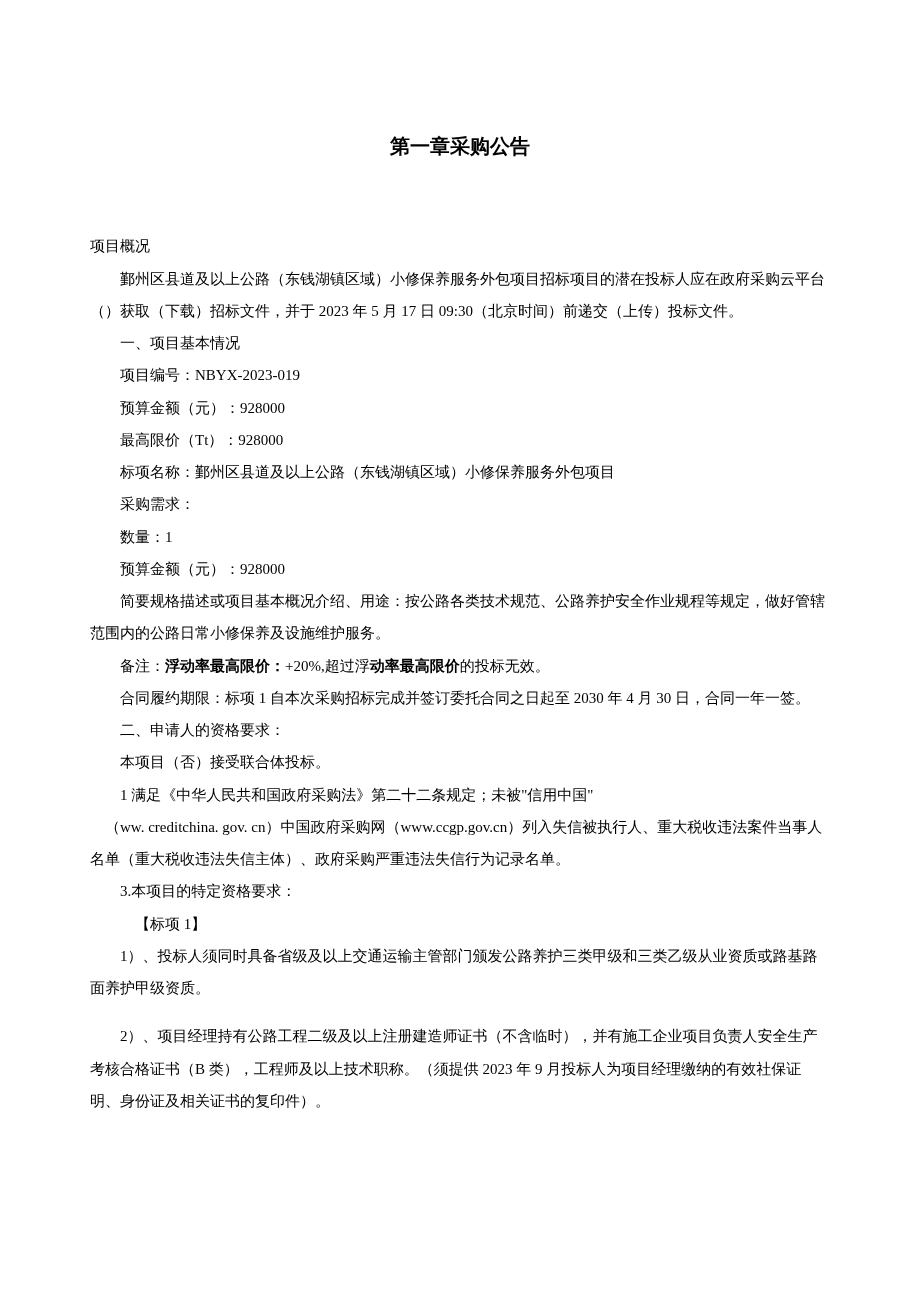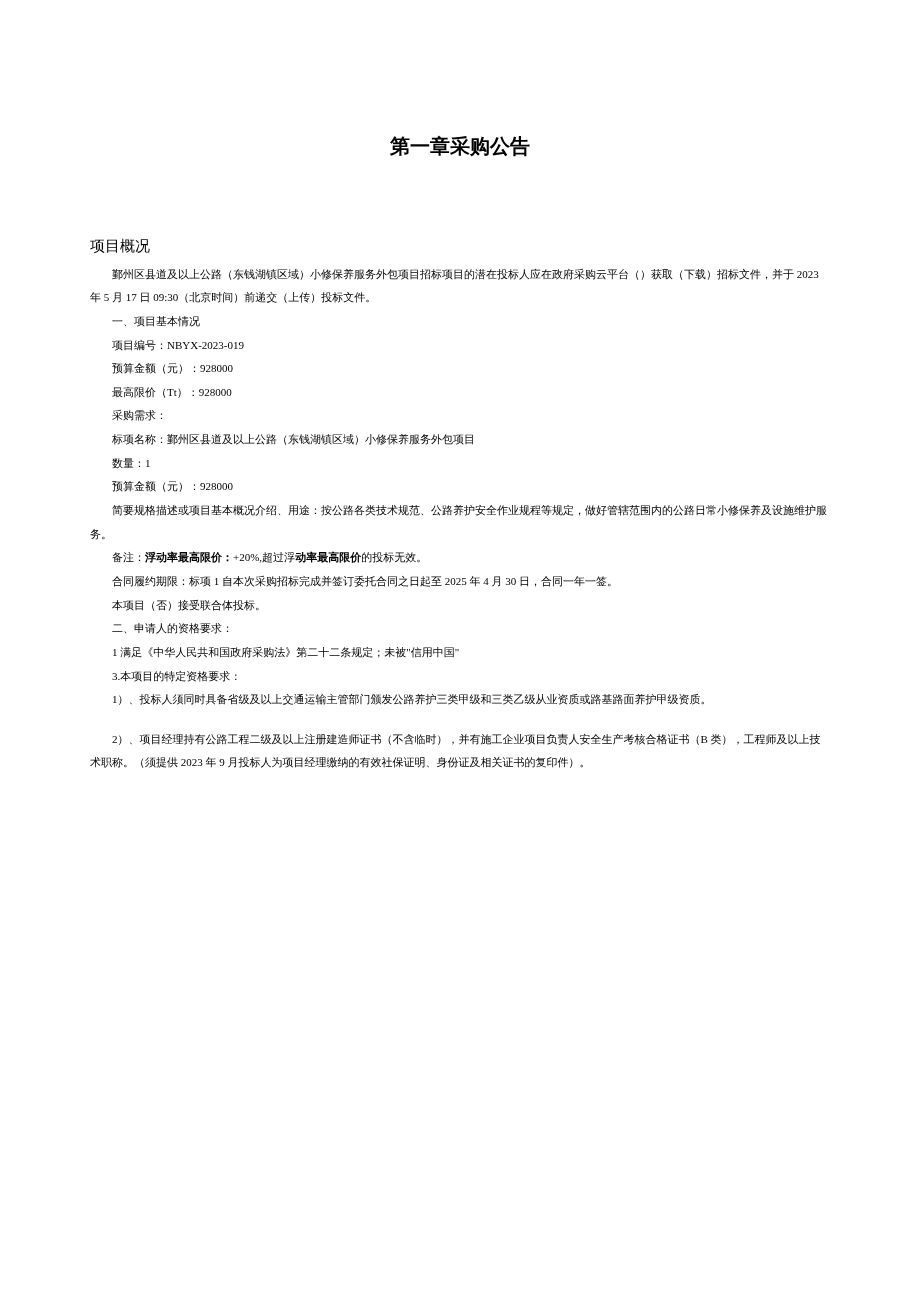--- a/index.html
+++ b/index.html
@@ -23,21 +23,21 @@
     font-weight: bold;
     font-family: "SimHei", "黑体", sans-serif;
     margin-bottom: 70px;
   }
   .section-heading {
     font-size: 15px;
     line-height: 2.15;
     margin: 0;
   }
   .body-text {
-    font-size: 11px;
+    font-size: 15px;
     line-height: 2.15;
     margin: 0;
     text-indent: 2em;
   }
   .body-text-small-indent {
     font-size: 15px;
     line-height: 2.15;
     margin: 0;
     text-indent: 1em;
   }
@@ -62,46 +62,48 @@
 
   <p class="body-text">一、项目基本情况</p>
 
   <p class="body-text">项目编号：NBYX-2023-019</p>
 
 
   <p class="body-text">预算金额（元）：928000</p>
 
   <p class="body-text">最高限价（Tt）：928000</p>
 
+  <p class="body-text">标项名称：鄞州区县道及以上公路（东钱湖镇区域）小修保养服务外包项目</p>
+
   <p class="body-text">采购需求：</p>
-
-  <p class="body-text">标项名称：鄞州区县道及以上公路（东钱湖镇区域）小修保养服务外包项目</p>
 
   <p class="body-text">数量：1</p>
 
   <p class="body-text">预算金额（元）：928000</p>
 
   <p class="body-text">简要规格描述或项目基本概况介绍、用途：按公路各类技术规范、公路养护安全作业规程等规定，做好管辖范围内的公路日常小修保养及设施维护服务。</p>
 
   <p class="body-text">
     <span>备注：</span><span class="bold">浮动率最高限价：</span><span>+20%,超过浮</span><span class="bold">动率最高限价</span><span>的投标无效。</span>
   </p>
 
-  <p class="body-text">合同履约期限：标项 1 自本次采购招标完成并签订委托合同之日起至 2025 年 4 月 30 日，合同一年一签。</p>
+  <p class="body-text">合同履约期限：标项 1 自本次采购招标完成并签订委托合同之日起至 2030 年 4 月 30 日，合同一年一签。</p>
+
+  <p class="body-text">二、申请人的资格要求：</p>
 
   <p class="body-text">本项目（否）接受联合体投标。</p>
 
-  <p class="body-text">二、申请人的资格要求：</p>
-
   <p class="body-text">1 满足《中华人民共和国政府采购法》第二十二条规定；未被"信用中国"</p>
 
+  <p class="body-text-small-indent">（ww. creditchina. gov. cn）中国政府采购网（www.ccgp.gov.cn）列入失信被执行人、重大税收违法案件当事人名单（重大税收违法失信主体）、政府采购严重违法失信行为记录名单。</p>
 
 
   <p class="body-text">3.本项目的特定资格要求：</p>
 
+  <p class="body-text" style="text-indent:3em;">【标项 1】</p>
 
   <p class="body-text">1）、投标人须同时具备省级及以上交通运输主管部门颁发公路养护三类甲级和三类乙级从业资质或路基路面养护甲级资质。</p>
 
   <div class="gap"></div>
 
   <p class="body-text">2）、项目经理持有公路工程二级及以上注册建造师证书（不含临时），并有施工企业项目负责人安全生产考核合格证书（B 类），工程师及以上技术职称。（须提供 2023 年 9 月投标人为项目经理缴纳的有效社保证明、身份证及相关证书的复印件）。</p>
 
 </div>
 
 </body></html>

